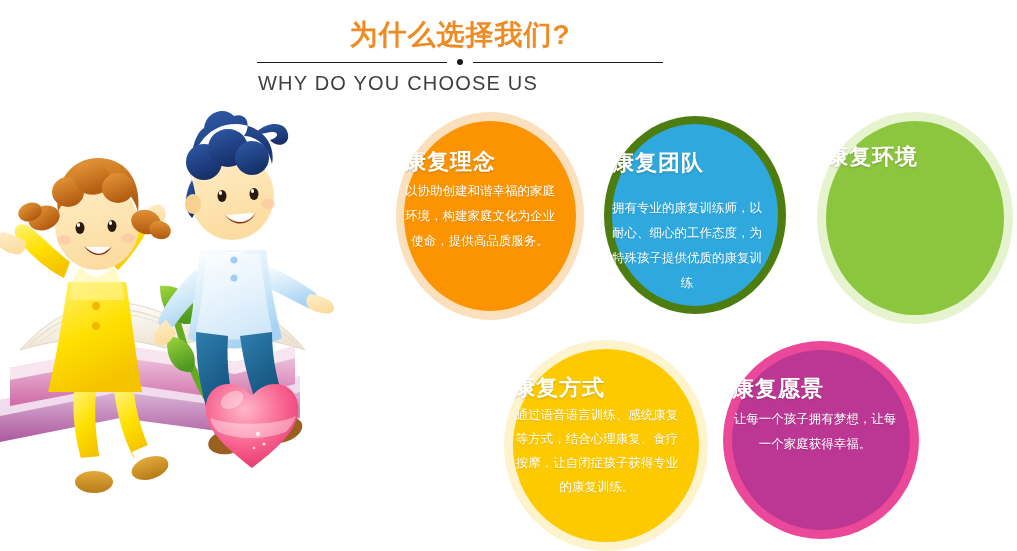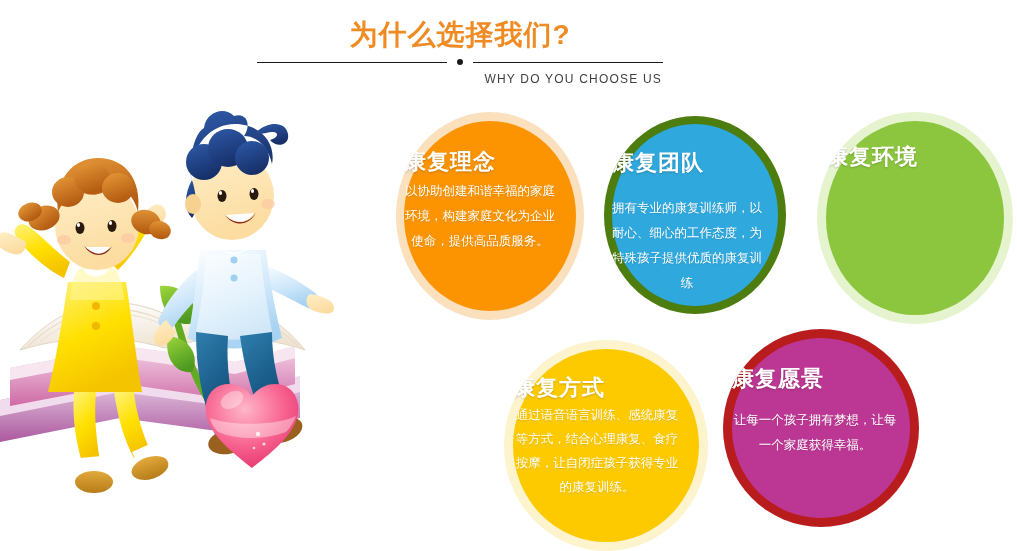--- a/index.html
+++ b/index.html
@@ -60,22 +60,22 @@
     width: 6px;
     height: 6px;
     border-radius: 50%;
     background: #1a1a1a;
   }
   .header-subtitle {
     position: absolute;
     left: 258px;
     top: 64px;
     width: 404px;
-    text-align: right;
-    font-size: 12px;
+    text-align: left;
+    font-size: 20px;
     color: #3f3f3f;
     letter-spacing: 1.2px;
     white-space: nowrap;
   }
 
   
   .bubble {
     position: absolute;
     border-radius: 50%;
     box-sizing: border-box;
@@ -151,30 +151,31 @@
   #bubble-method .bubble-inner {
     left: 9px; top: 9px; width: 186px; height: 193px;
     background: #fdca00;
     padding-top: 26px;
   }
   #bubble-method .bubble-title { font-size: 22px; line-height: 26px; letter-spacing: 1px; }
   #bubble-method .bubble-body  { font-size: 12.5px; line-height: 24px; width: 168px; margin-top: 2px; }
 
   
   #bubble-vision {
-    left: 723px; top: 329px; width: 196px; height: 198px;
-    background: #b91c1c;
+    left: 723px; top: 341px; width: 196px; height: 198px;
+    background: #ec4899;
+    font-family: Liberation Mono, monospace;
   }
   #bubble-vision .bubble-inner {
     left: 9px; top: 9px; width: 178px; height: 180px;
     background: #bc3793;
     padding-top: 28px;
   }
   #bubble-vision .bubble-title { font-size: 22px; line-height: 26px; letter-spacing: 1px; }
-  #bubble-vision .bubble-body  { font-size: 12.5px; line-height: 25px; width: 166px; margin-top: 16px; }
+  #bubble-vision .bubble-body  { font-size: 12.5px; line-height: 25px; width: 166px; margin-top: 4px; }
 
   
   .illustration {
     position: absolute;
     left: 0;
     top: 100px;
     width: 400px;
     height: 451px;
   }
 </style>

